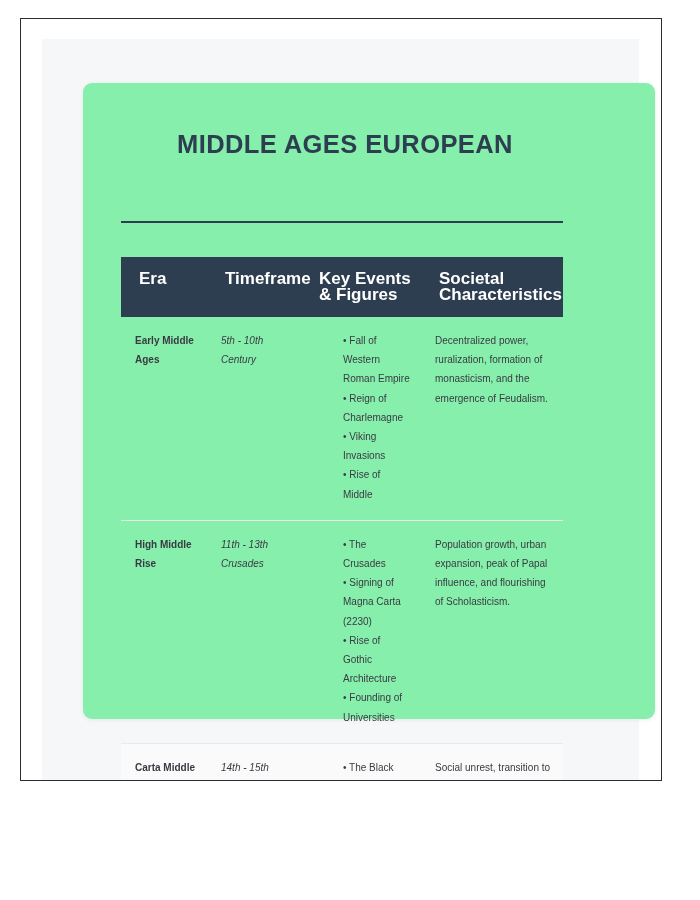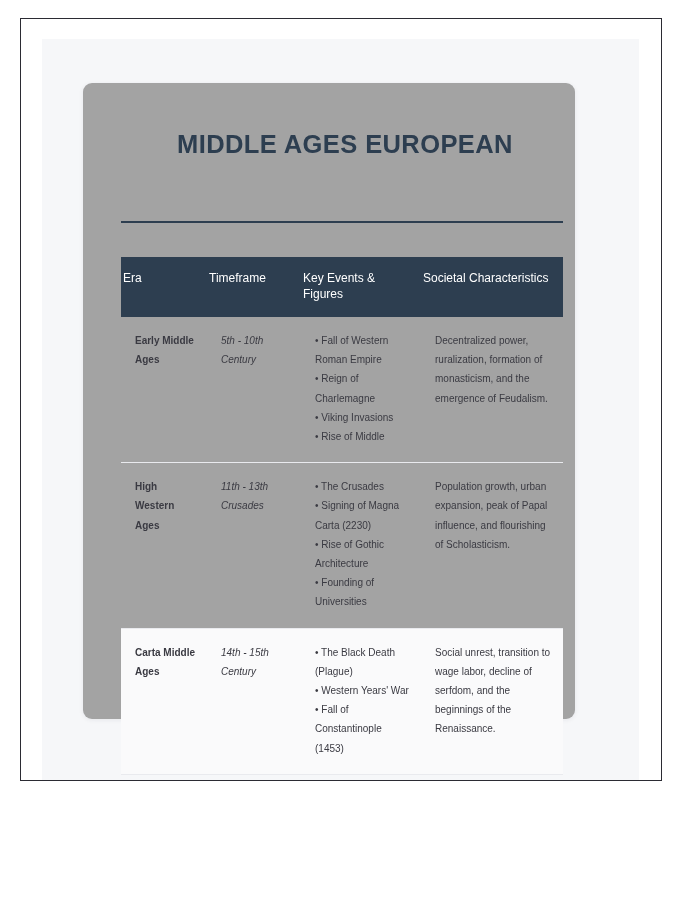--- a/index.html
+++ b/index.html
@@ -29,23 +29,23 @@
     top: 20px;
     width: 597px;
     height: 742px;
     background: #f6f7f9;
   }
 
   #document-card {
     position: absolute;
     left: 41px;
     top: 44px;
-    width: 492px;
+    width: 572px;
     height: 636px;
-    background: #a3a3a3;
+    background: #86efac;
     border-radius: 9px;
     box-shadow: 0 1px 5px rgba(30,35,60,0.07);
   }
 
   #doc-title {
     position: absolute;
     left: 38px;
     top: 38px;
     width: 448px;
     text-align: center;
@@ -75,24 +75,24 @@
   }
 
   #data-table col.c-era        { width: 86px; }
   #data-table col.c-timeframe  { width: 94px; }
   #data-table col.c-events     { width: 120px; }
   #data-table col.c-society    { width: 142px; }
 
   #data-table thead th {
     background: #2d3e50;
     color: #ffffff;
-    font-size: 12px;
-    font-weight: normal;
+    font-size: 17px;
+    font-weight: bold;
     text-align: left;
-    padding: 14px 10px 15px 2px;
+    padding: 14px 10px 15px 18px;
     line-height: 15.5px;
     vertical-align: top;
   }
 
   #data-table tbody td {
     font-size: 10px;
     line-height: 19.2px;
     color: #3a3a42;
     padding: 14px 10px 16px 14px;
     vertical-align: top;
@@ -109,21 +109,21 @@
   td.timeframe-cell {
     font-style: italic;
     color: #7d7d85;
   }
 
   .events-list {
     margin: 0;
     padding: 0;
     list-style: none;
   }
-  .events-list li { white-space: normal; }
+  .events-list li { white-space: normal; margin-left: 28px; }
 </style>
 </head>
 <body>
 
 <div id="viewport-frame">
   <div id="page-panel">
 
     <div id="document-card">
 
       <div id="doc-title">
@@ -157,21 +157,21 @@
                 <li>• Fall of Western Roman Empire</li>
                 <li>• Reign of Charlemagne</li>
                 <li>• Viking Invasions</li>
                 <li>• Rise of Middle</li>
               </ul>
             </td>
             <td>Decentralized power, ruralization, formation of monasticism, and the emergence of Feudalism.</td>
           </tr>
 
           <tr>
-            <td class="era-cell">High Western Ages</td>
+            <td class="era-cell">High Middle Rise</td>
             <td class="timeframe-cell">11th - 13th Crusades</td>
             <td>
               <ul class="events-list">
                 <li>• The Crusades</li>
                 <li>• Signing of Magna Carta (2230)</li>
                 <li>• Rise of Gothic Architecture</li>
                 <li>• Founding of Universities</li>
               </ul>
             </td>
             <td>Population growth, urban expansion, peak of Papal influence, and flourishing of Scholasticism.</td>

